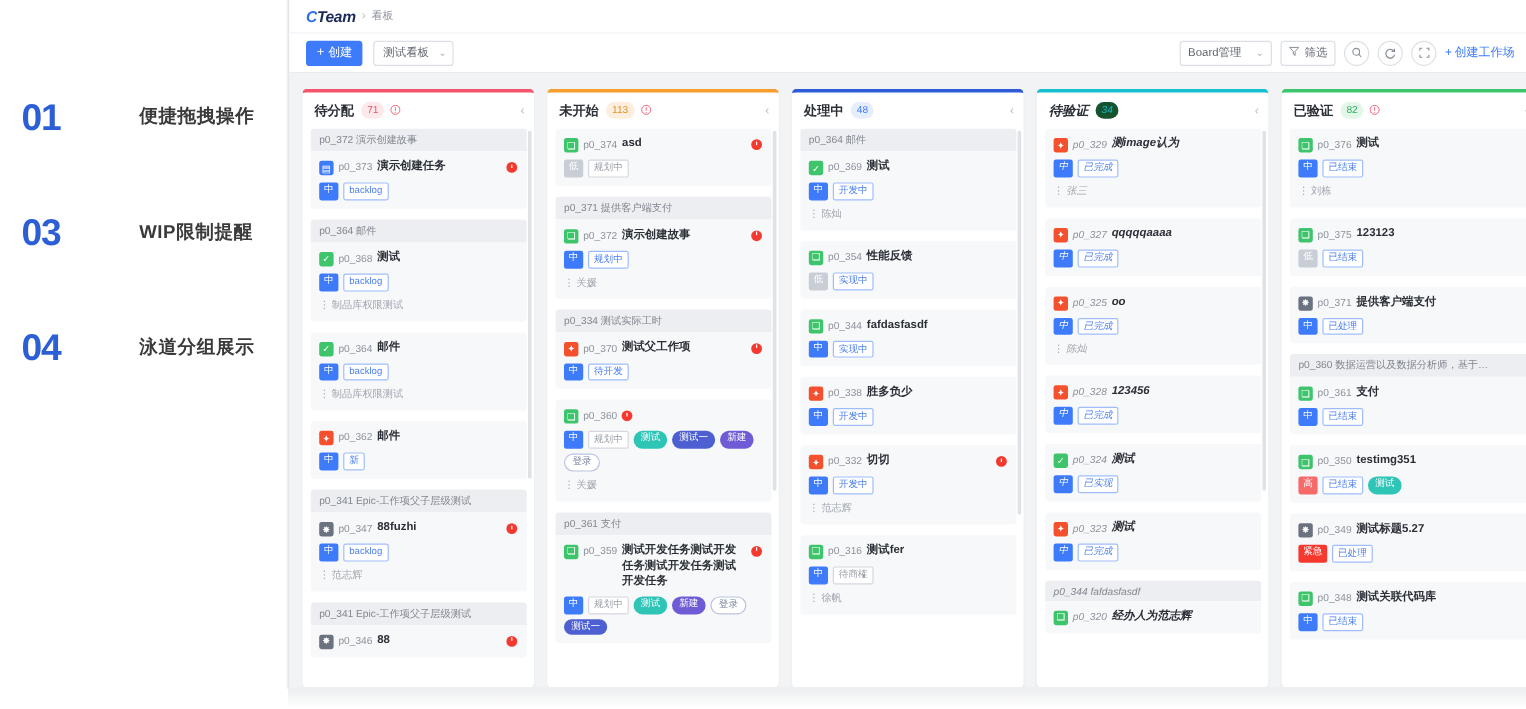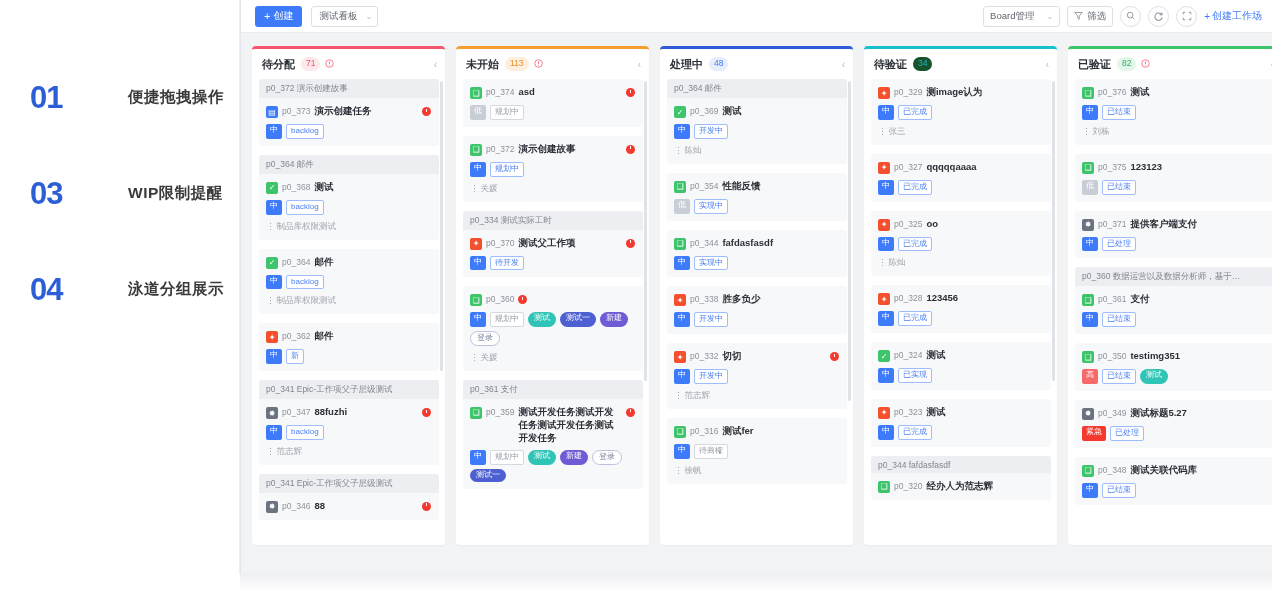--- a/index.html
+++ b/index.html
@@ -6,21 +6,21 @@
   html, body {
     width: 1272px; height: 591px;
     background: #ffffff;
     font-family: "Liberation Sans", "DejaVu Sans", sans-serif;
     overflow: hidden;
   }
   #root { position: relative; width: 1272px; height: 591px; }
 
   
   .features {
-    position: absolute; left: 12px; top: 0; width: 240px; height: 591px;
+    position: absolute; left: 0; top: 0; width: 240px; height: 591px;
     padding: 64px 0 0 18px;
   }
   .feature-row { display: flex; align-items: center; height: 66px; margin-bottom: 30px; }
   .feature-num {
     font-size: 31px; font-weight: bold; color: #2c5fd6;
     width: 52px; letter-spacing: -1px; line-height: 1;
   }
   .feature-label {
     font-size: 15.5px; font-weight: bold; color: #3a3a3a;
     letter-spacing: 0.5px;
@@ -181,20 +181,25 @@
         <div class="feature-label">WIP限制提醒</div>
       </div>
       <div class="feature-row">
         <div class="feature-num">04</div>
         <div class="feature-label">泳道分组展示</div>
       </div>
     </div>
 
   <div class="app">
 
+    <div class="crumb-bar">
+      <span class="logo"><span class="c">C</span><span>Team</span></span>
+      <span class="crumb-sep">›</span>
+      <span class="crumb-txt">看板</span>
+    </div>
 
     <div class="toolbar">
       <button class="btn-create">
         <span class="plus">+</span>
         <span>创建</span>
       </button>
       <div class="select-board">
         <span>测试看板</span>
         <span class="chev">⌄</span>
       </div>
@@ -341,20 +346,21 @@
                 <span class="type-icon" style="background: rgb(62, 196, 107);">❏</span>
                 <span class="card-key">p0_374</span>
                 <span class="card-title">asd</span>
                 <span class="dot-alert"></span>
               </div>
               <div class="tags">
                 <span class="tag tag-pri-low">低</span>
                 <span class="tag tag-status-grey">规划中</span>
               </div>
             </div>
+            <div class="lane">p0_371 提供客户端支付</div>
             <div class="card attached">
               <div class="card-top">
                 <span class="type-icon" style="background: rgb(62, 196, 107);">❏</span>
                 <span class="card-key">p0_372</span>
                 <span class="card-title">演示创建故事</span>
                 <span class="dot-alert"></span>
               </div>
               <div class="tags">
                 <span class="tag tag-pri-mid">中</span>
                 <span class="tag tag-status">规划中</span>
@@ -484,21 +490,21 @@
               </div>
               <div class="tags">
                 <span class="tag tag-pri-mid">中</span>
                 <span class="tag tag-status-grey">待商榷</span>
               </div>
               <div class="assignee"><span class="dots">⋮</span><span>徐帆</span></div>
             </div>
             <div class="scrollthumb" style="top: 2px; height: 320px;"></div>
           </div>
         </div>
-        <div class="column" style="border-top-color: rgb(23, 192, 207);">
+        <div class="column" style="border-top-color: rgb(23, 192, 207); font-style: italic;">
           <div class="col-head">
             <span class="col-title">待验证</span>
             <span class="col-count" style="background: #14532d; color: rgb(24, 181, 196);">34</span>
             <span class="col-collapse">‹</span>
           </div>
           <div class="col-body">
             <div class="card">
               <div class="card-top">
                 <span class="type-icon" style="background: rgb(245, 80, 46);">✦</span>
                 <span class="card-key">p0_329</span>

